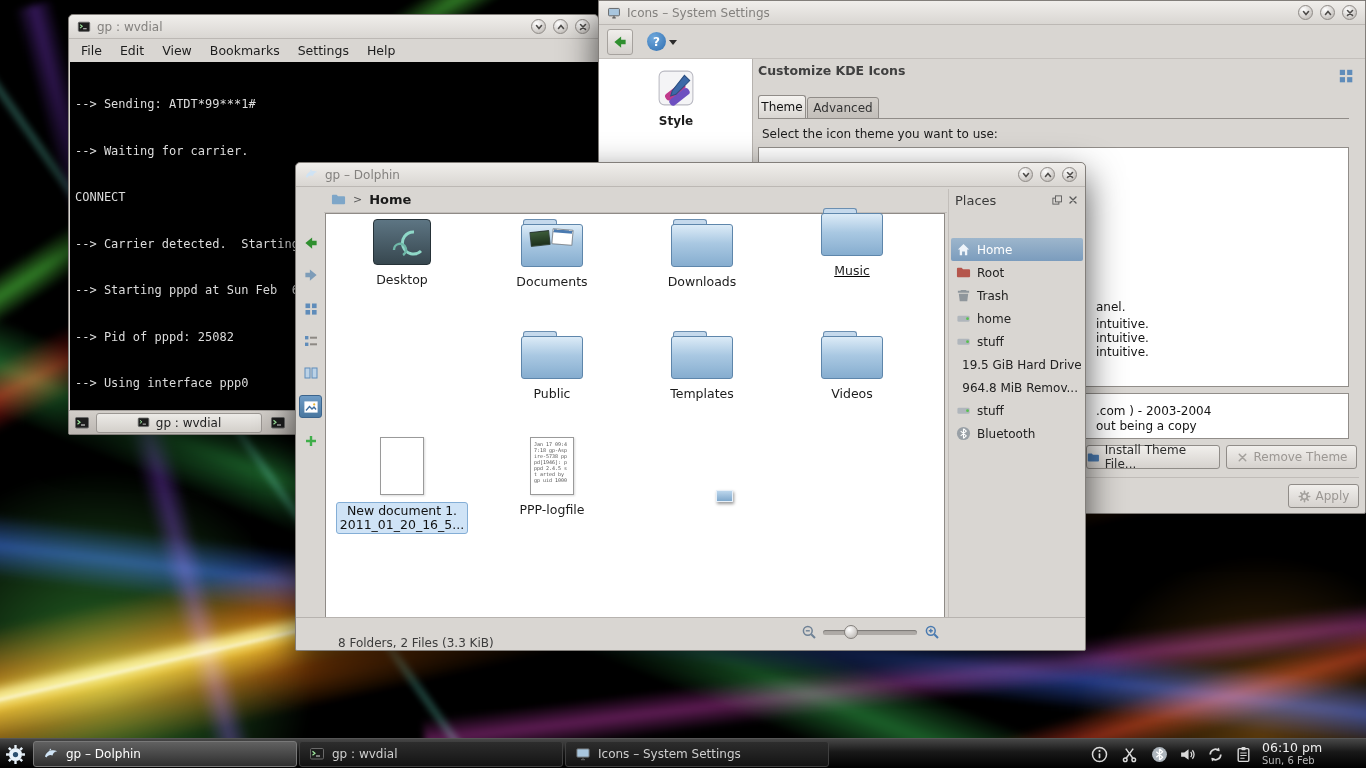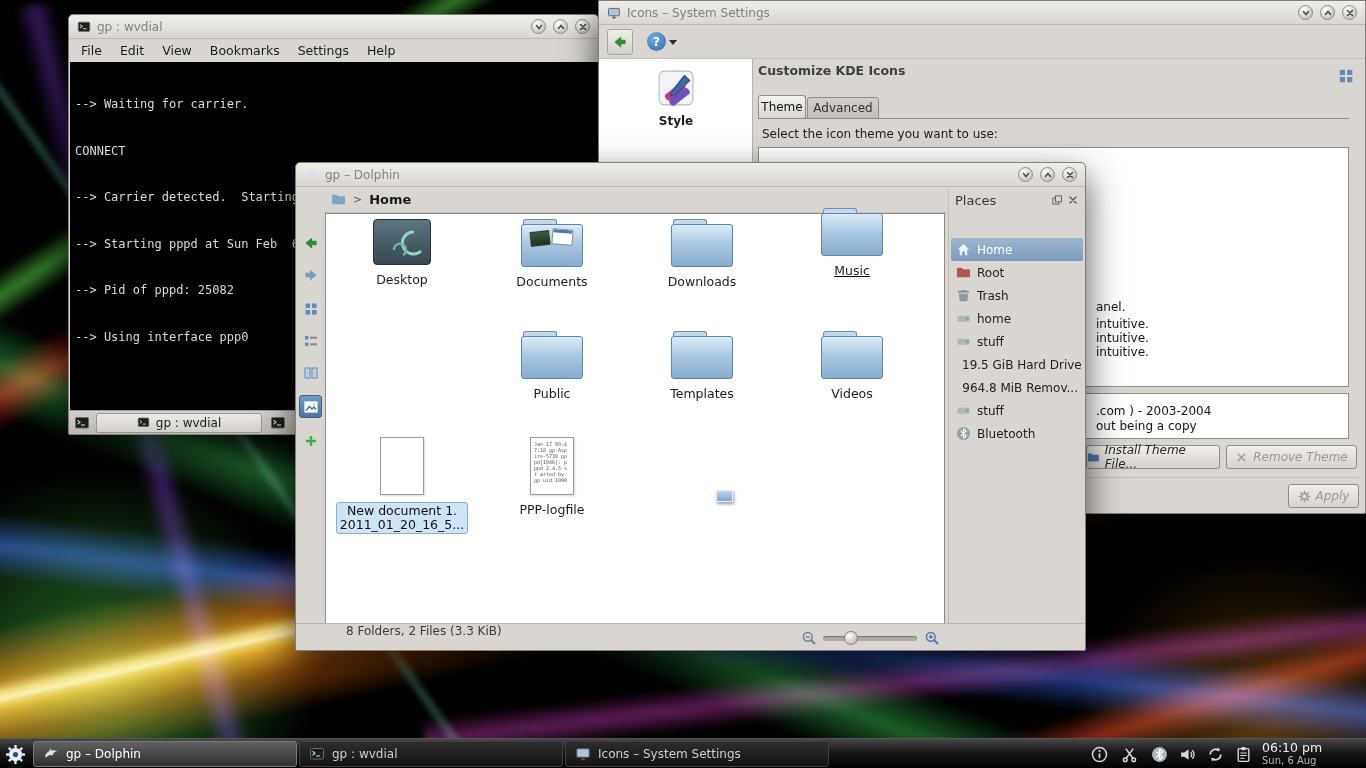--- a/index.html
+++ b/index.html
@@ -12,21 +12,21 @@
   .beam{position:absolute;mix-blend-mode:screen;filter:blur(3px);}
 
   
   .window{position:absolute;background:#d9d6d2;border:1px solid #827e7a;border-radius:5px 5px 2px 2px;box-shadow:0 14px 36px rgba(0,0,0,.68);}
   .titlebar{position:absolute;left:0;top:0;right:0;height:24px;display:flex;align-items:center;gap:6px;padding:0 8px;background:linear-gradient(#f0eeeb,#d9d6d2);border-bottom:1px solid #bcb8b4;border-radius:5px 5px 0 0;}
   .title{font-size:12px;color:#83817e;white-space:nowrap;overflow:hidden;}
   .winbtns{margin-left:auto;display:flex;gap:7px;}
   .winbtn{width:15px;height:15px;border-radius:50%;background:radial-gradient(circle at 35% 28%,#ffffff,#c8c4c0 75%);border:1px solid #8f8b87;display:flex;align-items:center;justify-content:center;}
   .winbtn svg{width:10px;height:10px;}
   .wb{stroke:#4e4c4a;stroke-width:1.6;fill:none;stroke-linecap:round;}
-  .btn{display:inline-flex;align-items:center;justify-content:center;gap:5px;background:linear-gradient(#f1efec,#d6d2ce);border:1px solid #908c88;border-radius:3px;font-size:12px;color:#2b2b2b;font-style:italic;}
+  .btn{display:inline-flex;align-items:center;justify-content:center;gap:5px;background:linear-gradient(#f1efec,#d6d2ce);border:1px solid #908c88;border-radius:3px;font-size:12px;color:#2b2b2b;}
   .btn.disabled{color:#9b9793;}
   .i{width:16px;height:16px;display:inline-block;vertical-align:middle;}
 
   
   .menubar{position:absolute;left:0;top:24px;right:0;height:23px;display:flex;align-items:center;gap:18px;padding:0 12px;font-size:12.5px;color:#1d1d1d;background:#d9d6d2;}
   .console{position:absolute;left:1px;top:47px;width:529px;height:350px;background:#000;color:#dcdcdc;font:12px/15.5px "DejaVu Sans Mono","Liberation Mono",monospace;white-space:pre;padding:4px 5px;overflow:hidden;}
   .tabbar{position:absolute;left:0;bottom:0;right:0;height:24px;background:linear-gradient(#d3cfca,#bcb7b2);border-top:1px solid #a39f9b;display:flex;align-items:center;padding:0 3px;border-radius:0 0 2px 2px;}
   .ttab{display:flex;align-items:center;gap:6px;justify-content:center;width:166px;height:20px;margin-left:4px;background:linear-gradient(#eceae7,#d3cfca);border:1px solid #9b9793;border-radius:3px;font-size:12px;color:#222;}
   .tbtn{width:20px;height:20px;display:flex;align-items:center;justify-content:center;}
 
@@ -43,21 +43,21 @@
   .folder .flap{position:absolute;left:2px;top:0;width:34px;height:8px;background:#c5d9ec;border:1px solid #6b8fb1;border-bottom:none;border-radius:3px 3px 0 0;}
   .folder .bodyp{position:absolute;left:0;top:5px;right:0;bottom:0;background:linear-gradient(180deg,#dcebf7 0%,#a9c8e2 45%,#86adcf 100%);border:1px solid #5e86ab;border-radius:3px;}
   .flabel{margin-top:7px;font-size:12.5px;color:#1c1c1c;line-height:15px;}
   .mini{position:absolute;border:1px solid rgba(60,70,80,.6);border-radius:1px;}
   .page{width:44px;height:58px;margin:0 auto;background:#fff;border:1px solid #9a9a9a;box-shadow:1px 1px 2px rgba(0,0,0,.15);position:relative;}
   .sel-label{display:inline-block;background:#cfe3f6;border:1px solid #84aed6;border-radius:3px;padding:1px 3px;font-size:12.5px;color:#111;line-height:14px;}
   .places{position:absolute;left:652px;top:26px;width:137px;bottom:27px;background:#d9d6d2;border-left:1px solid #c2beba;}
   .phead{height:22px;display:flex;align-items:center;font-size:13px;color:#3a3a3a;padding:0 6px;gap:4px;}
   .prow{position:absolute;left:2px;right:2px;height:23px;display:flex;align-items:center;gap:6px;padding:0 5px;font-size:12px;color:#222;white-space:nowrap;overflow:hidden;}
   .prow.sel{background:linear-gradient(#9db6cc,#7b9cbd);border-radius:2px;color:#fff;}
-  .statusbar{position:absolute;left:0;bottom:0;right:0;height:27px;border-top:1px solid #b7b3af;display:flex;align-items:flex-start;font-size:12px;color:#3c3c3c;padding:0 24px;border-radius:0 0 2px 2px;background:#d9d6d2;}
+  .statusbar{position:absolute;left:0;bottom:0;right:0;height:33px;border-top:1px solid #b7b3af;display:flex;align-items:flex-end;font-size:12px;color:#3c3c3c;padding:0 16px;border-radius:0 0 2px 2px;background:#d9d6d2;}
   .slider-groove{position:absolute;left:527px;top:12px;width:94px;height:5px;background:#aeaaa6;border-radius:3px;box-shadow:inset 0 1px 1px rgba(0,0,0,.3);}
   .slider-handle{position:absolute;left:548px;top:7px;width:14px;height:14px;border-radius:50%;background:radial-gradient(circle at 35% 30%,#fff,#c4c0bc 75%);border:1px solid #84807c;}
 
   
   .stoolbar{position:absolute;left:0;top:24px;right:0;height:34px;background:#d9d6d2;border-bottom:1px solid #c4c0bc;}
   .toolbtn{position:absolute;width:26px;height:26px;border:1px solid #a6a29e;border-radius:3px;background:linear-gradient(#f0eeeb,#d4d0cc);display:flex;align-items:center;justify-content:center;}
   .sidebar{position:absolute;left:0;top:58px;width:154px;bottom:1px;background:#fff;border-right:1px solid #b6b2ae;}
   .tab{position:absolute;font-size:12px;display:flex;align-items:center;justify-content:center;border:1px solid #908c88;}
   .tab.active{background:linear-gradient(#f5f3f0,#d9d6d2);border-bottom:1px solid #d9d6d2;border-radius:3px 3px 0 0;color:#111;}
   .tab.inactive{background:linear-gradient(#d2cec9,#c3bfba);border-radius:3px 3px 0 0;color:#333;}
@@ -255,20 +255,21 @@
     </div>
     <div class="menubar">
       <span>File</span>
       <span>Edit</span>
       <span>View</span>
       <span>Bookmarks</span>
       <span>Settings</span>
       <span>Help</span>
     </div>
     <div class="console">
+      <div>--&gt; Sending: ATDT*99***1#</div>
       <div>--&gt; Waiting for carrier.</div>
       <div>CONNECT</div>
       <div>--&gt; Carrier detected.  Starting PPP immediately.</div>
       <div>--&gt; Starting pppd at Sun Feb  6 18:08:22 2011</div>
       <div>--&gt; Pid of pppd: 25082</div>
       <div>--&gt; Using interface ppp0</div>
       
       
       
       
@@ -666,17 +667,17 @@
           <use href="#sym-sync"></use>
         </svg>
       </span>
     <span class="tray" style="left:1233px;">
         <svg class="i" style="width:17px;height:17px">
           <use href="#sym-clipboard"></use>
         </svg>
       </span>
     <div class="clock">
       <div class="t">06:10 pm</div>
-      <div class="d">Sun, 6 Aug</div>
+      <div class="d">Sun, 6 Feb</div>
     </div>
   </div>
 
 </div>
 
 </body></html>

